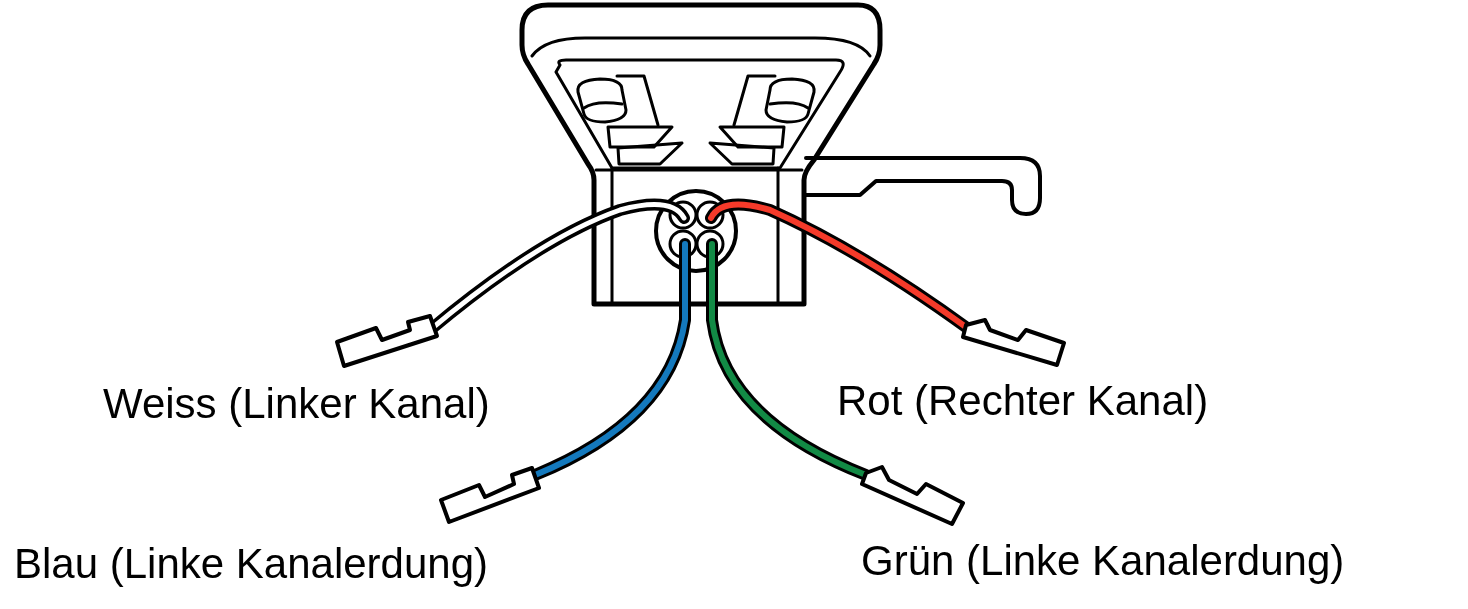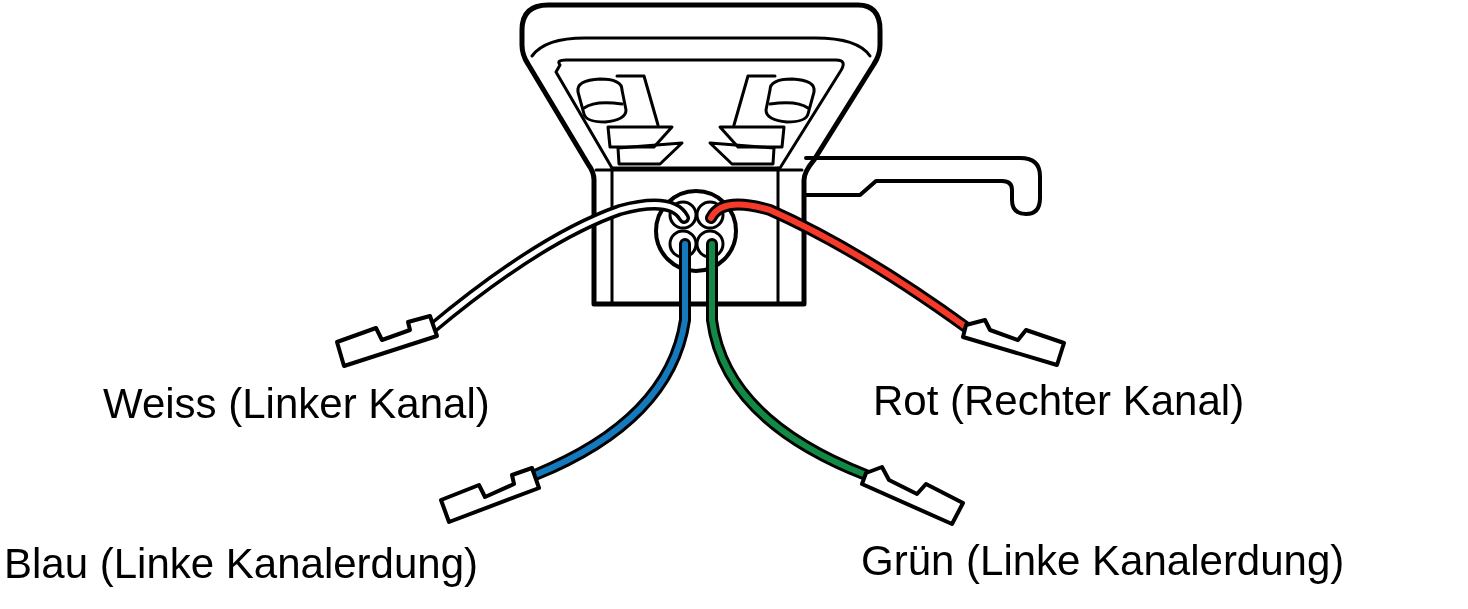--- a/index.html
+++ b/index.html
@@ -78,15 +78,15 @@
   </g>
   <g stroke-width="4" fill="#fff">
     <path d="M441,500 L479,485 L485,497 L514,484 L512,475 L532,468 L539,488 L449,522 Z"></path>
   </g>
   <g stroke-width="4" fill="#fff">
     <path d="M866,473 L882,467 L889,480 L917,494 L926,484 L963,503 L952,524 L862,484 Z"></path>
   </g>
 </svg>
 
 <div class="label" style="left:103px; top:383px;">Weiss (Linker Kanal)</div>
-<div class="label" style="left:873px; top:380px;">Rot (Rechter Kanal)</div>
-<div class="label" style="left:4px; top:543px;">Blau (Linke Kanalerdung)</div>
+<div class="label" style="left:837px; top:380px;">Rot (Rechter Kanal)</div>
+<div class="label" style="left:14px; top:543px;">Blau (Linke Kanalerdung)</div>
 <div class="label" style="left:861px; top:540px;">Grün (Linke Kanalerdung)</div>
 
 </body></html>

